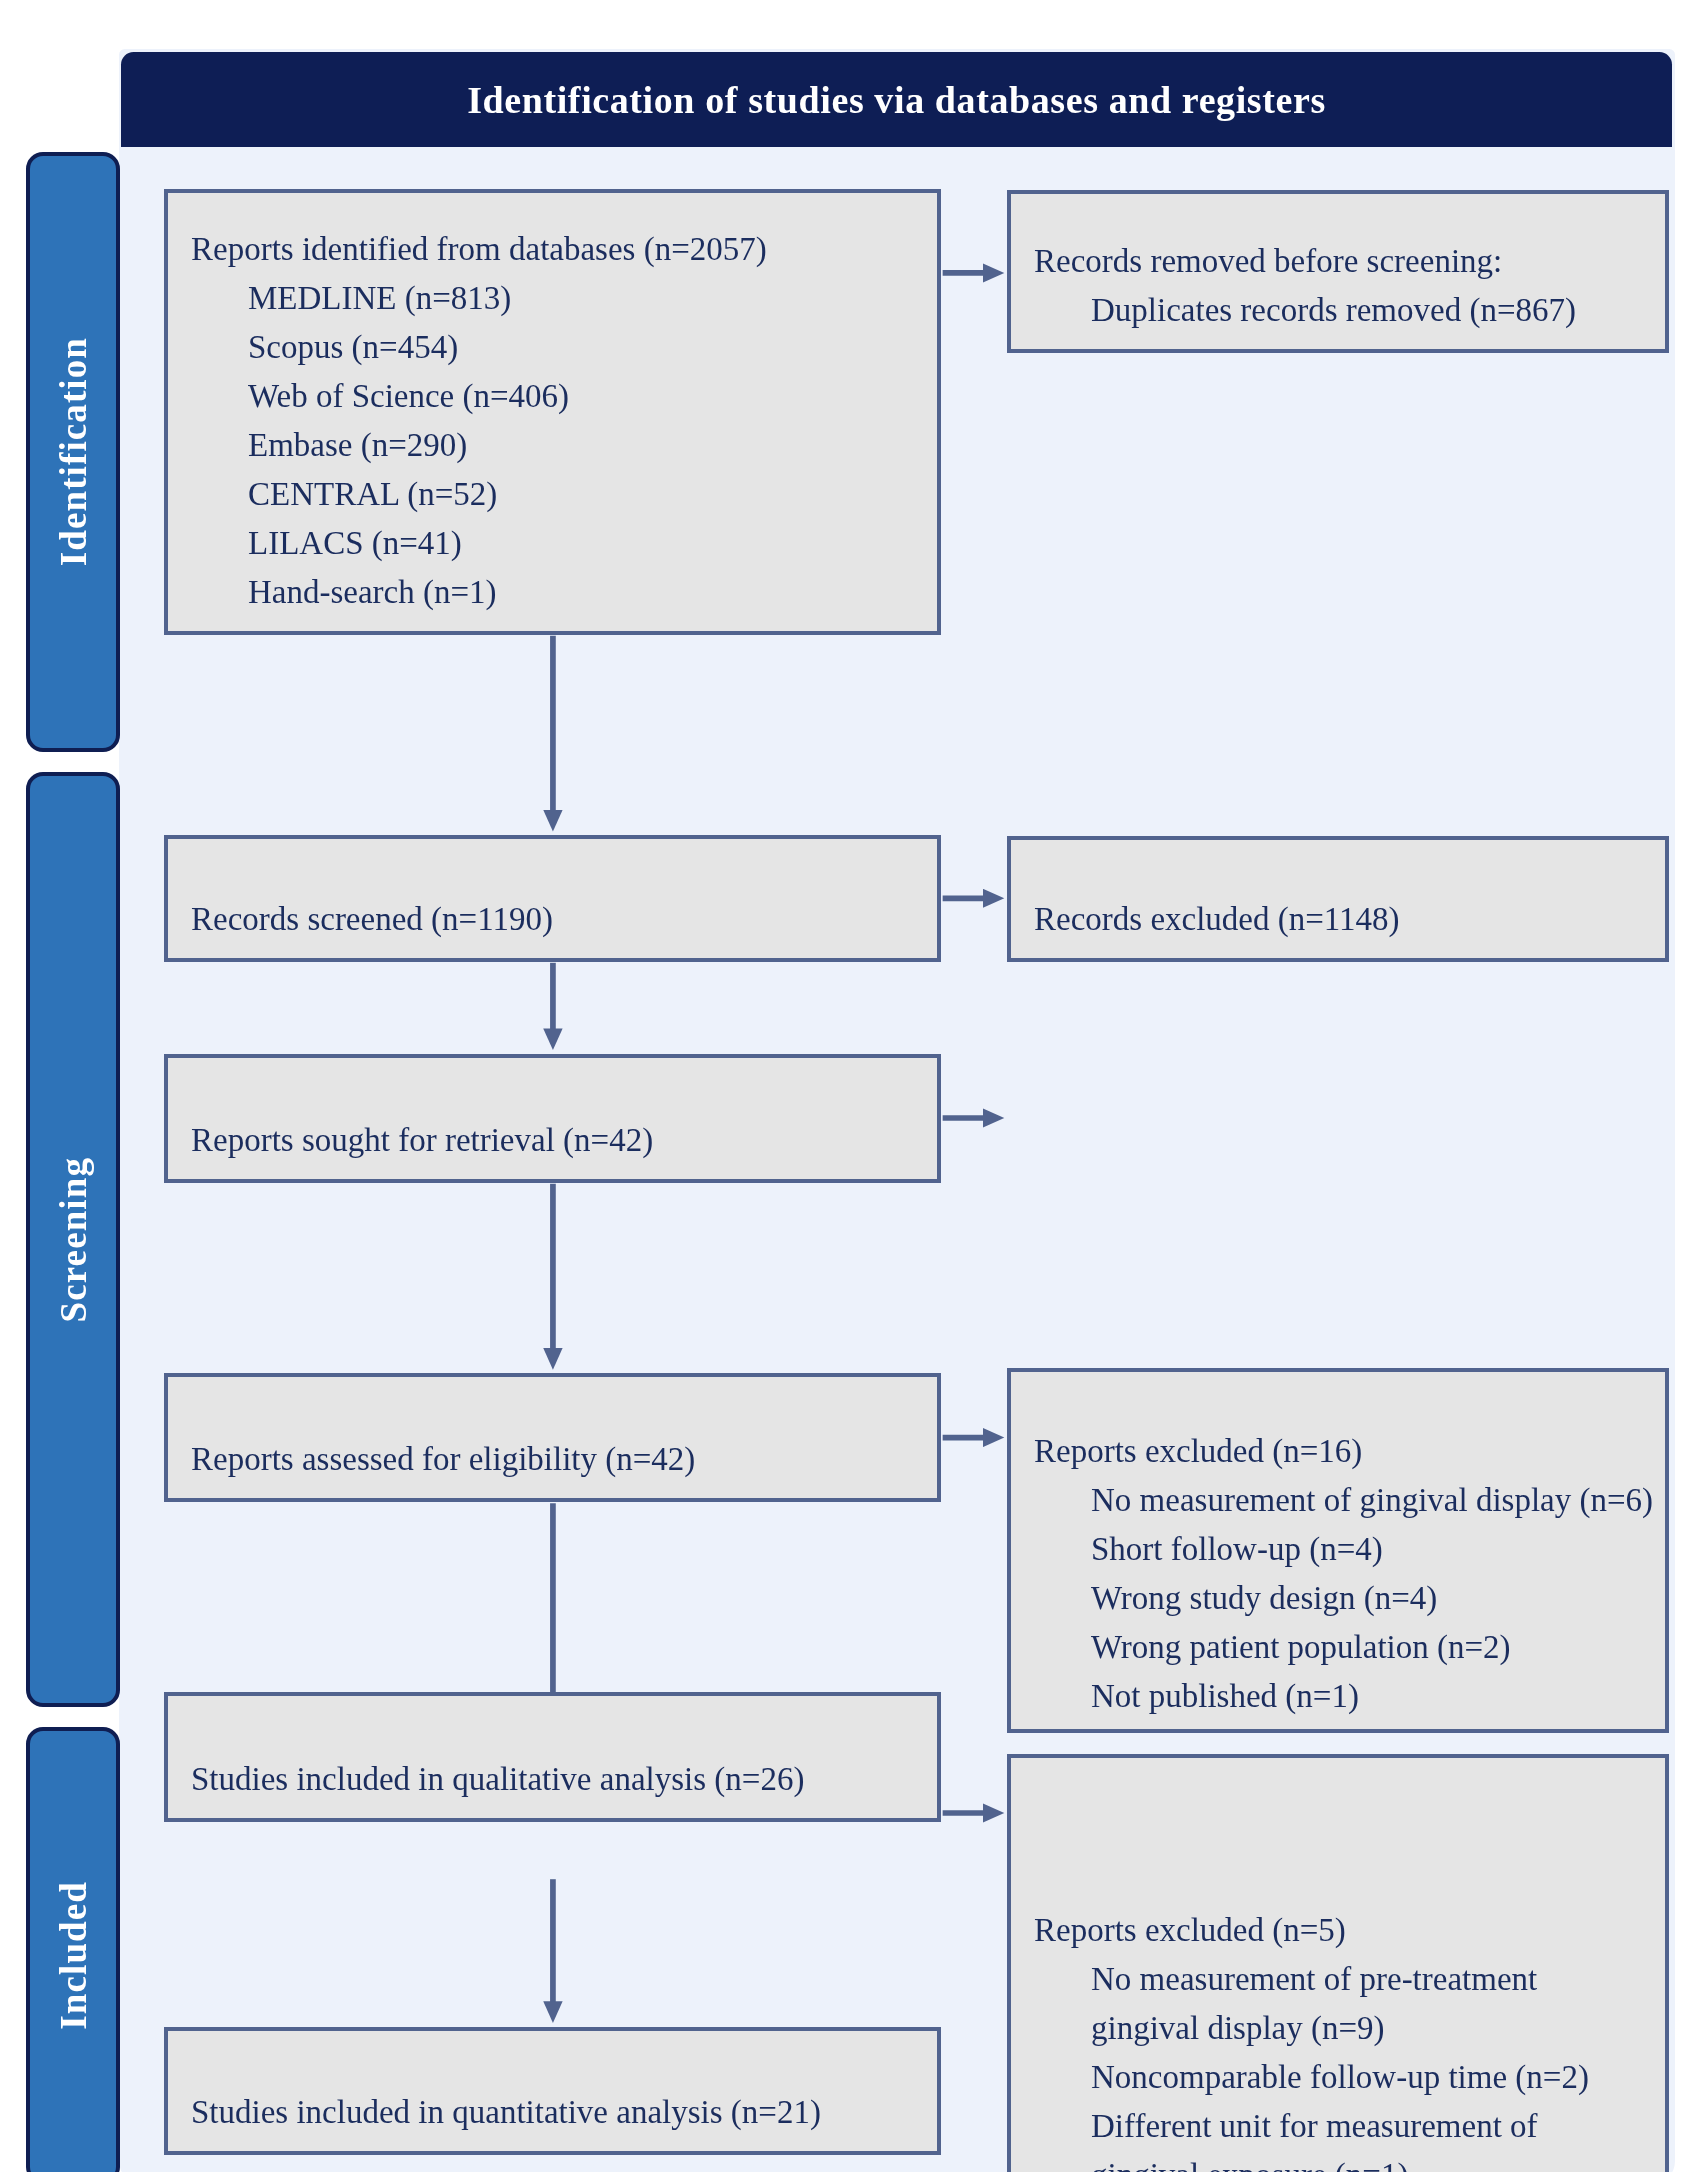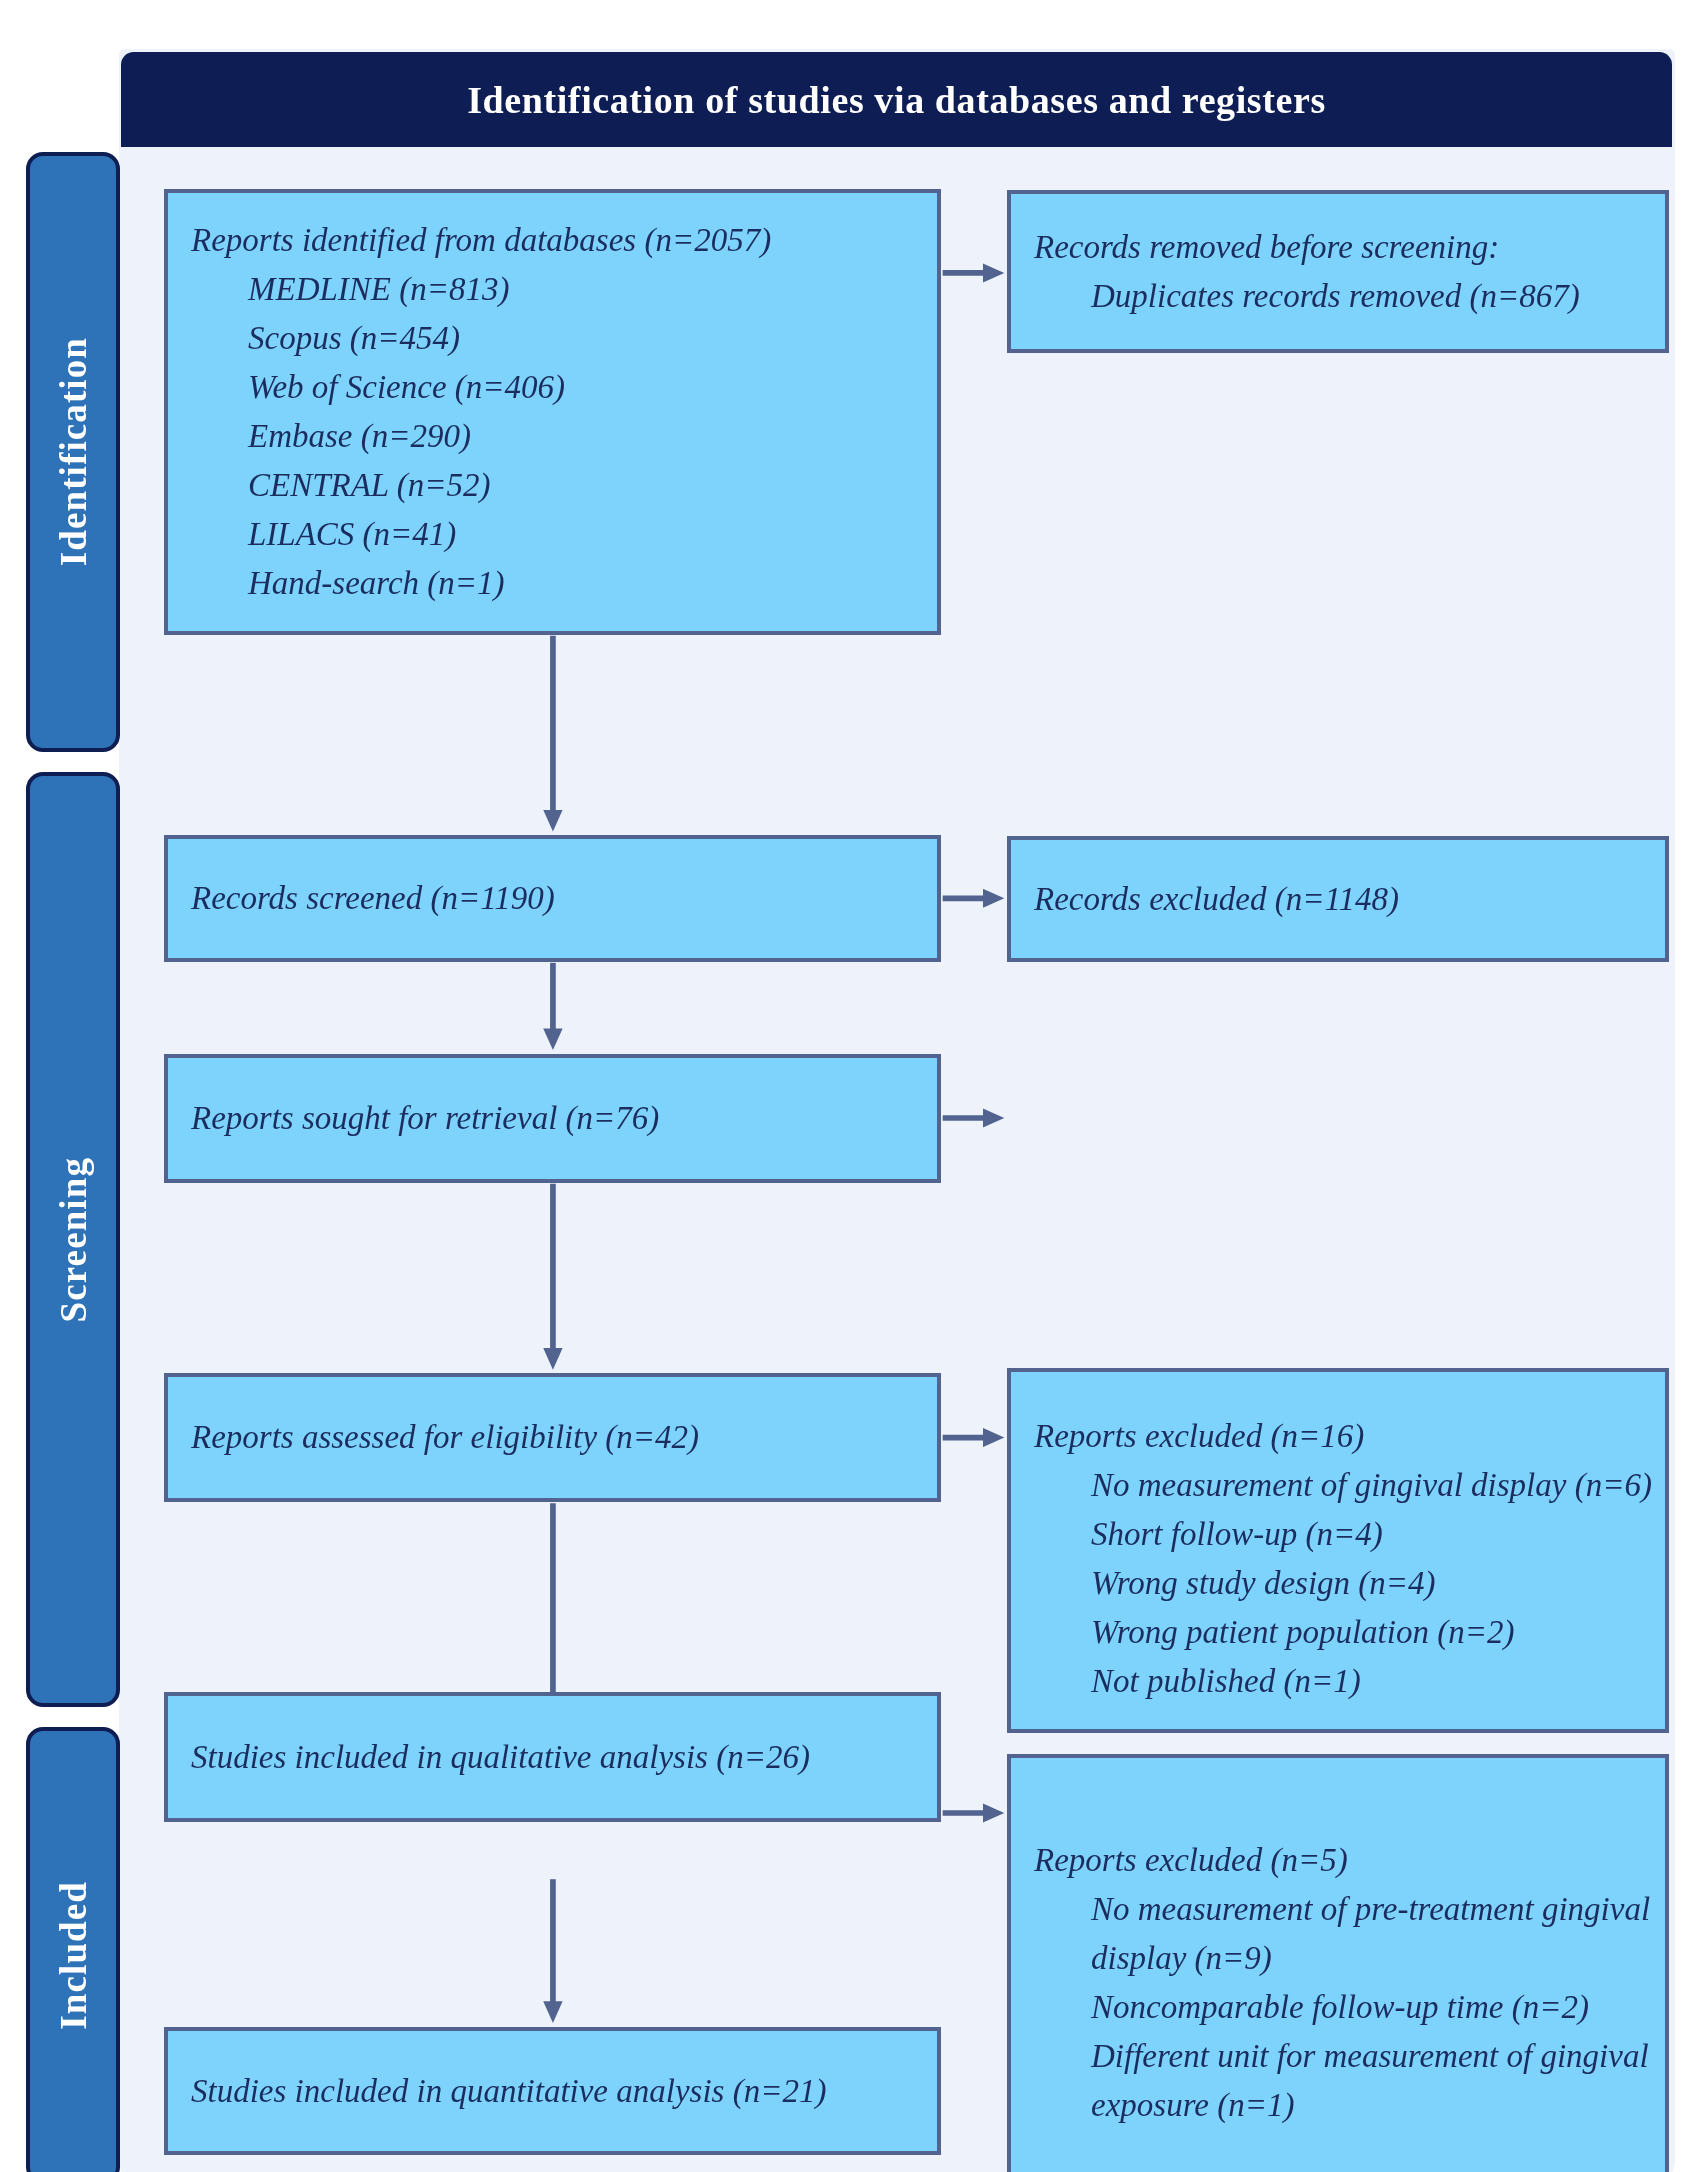--- a/index.html
+++ b/index.html
@@ -23,26 +23,25 @@
     display:flex;align-items:center;justify-content:center;
   }
   .side-tab .vtext{
     writing-mode:vertical-rl;transform:rotate(180deg);
     color:#ffffff;font-weight:bold;font-size:37px;letter-spacing:1.1px;white-space:nowrap;
   }
   #tab-identification{top:116px;height:600px;}
   #tab-screening{top:736px;height:935px;}
   #tab-included{top:1691px;height:457px;}
   .box{
-    position:absolute;box-sizing:border-box;background:#7dd3fc;
+    position:absolute;box-sizing:border-box;background:#e5e5e5;
     border:4.6px solid #51638e;color:#1b2d5e;
     font-size:33px;line-height:49px;
-    display:flex;flex-direction:column;justify-content:center;
+    display:flex;flex-direction:column;justify-content:flex-end;
     padding:13.7px 11.4px 13.7px 23px;
-    font-style:italic;
   }
   .box .indent{padding-left:57px;}
   .lbox{left:164px;width:777px;}
   .rbox{left:1007px;width:662px;}
   #box-identified{top:153px;height:446px;}
   #box-screened{top:799px;height:127px;}
   #box-sought{top:1018px;height:129px;}
   #box-assessed{top:1337px;height:129px;}
   #box-qualitative{top:1656px;height:130px;}
   #box-quantitative{top:1991px;height:128px;}
@@ -110,21 +109,21 @@
 
   <div class="box lbox" id="box-screened">
     <div>Records screened (n=1190)</div>
   </div>
 
   <div class="box rbox" id="box-excluded-screening">
     <div>Records excluded (n=1148)</div>
   </div>
 
   <div class="box lbox" id="box-sought">
-    <div>Reports sought for retrieval (n=76)</div>
+    <div>Reports sought for retrieval (n=42)</div>
   </div>
 
 
   <div class="box lbox" id="box-assessed">
     <div>Reports assessed for eligibility (n=42)</div>
   </div>
 
   <div class="box rbox" id="box-excluded-eligibility">
     <div>Reports excluded (n=16)</div>
     <div class="indent">No measurement of gingival display (n=6)</div>

